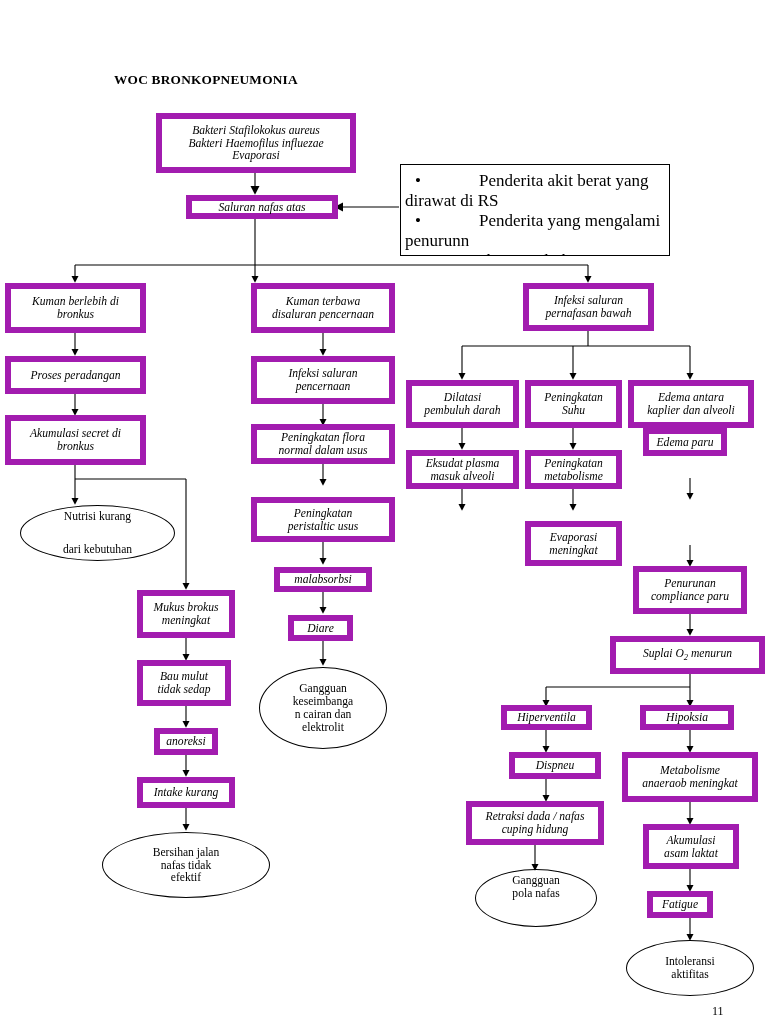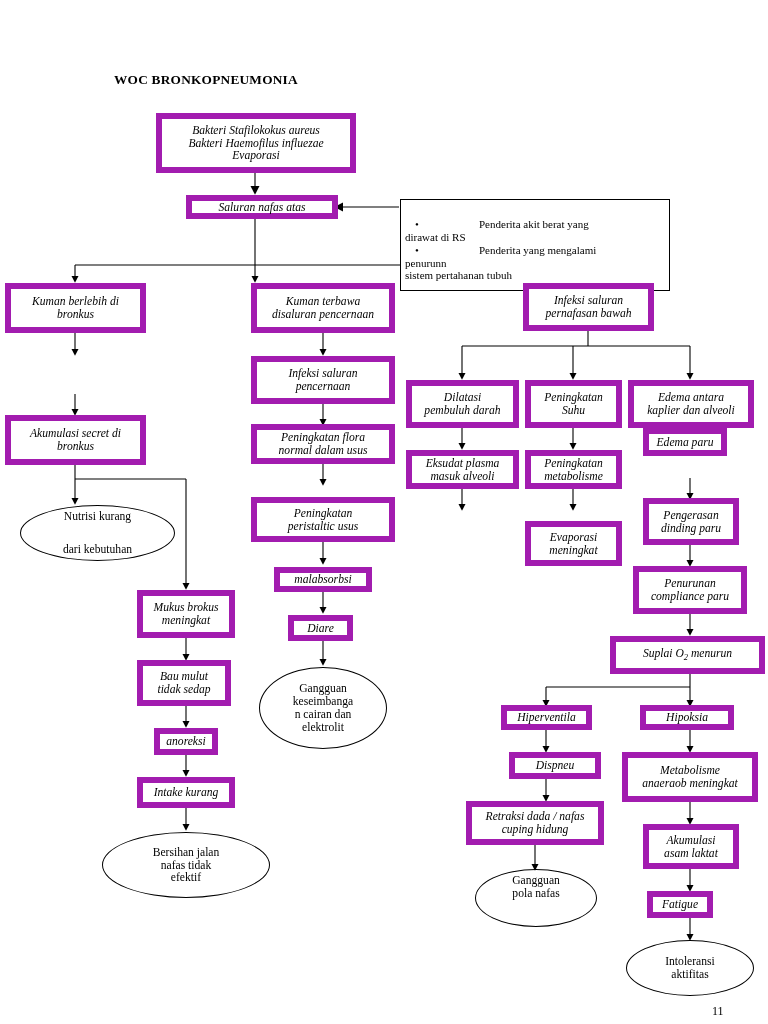--- a/index.html
+++ b/index.html
@@ -50,24 +50,23 @@
     position: absolute;
     font-weight: bold;
     font-size: 13.3px;
     letter-spacing: 0.25px;
   }
   .bullets {
     position: absolute;
     border: 1px solid #000000;
     background: #ffffff;
     overflow: hidden;
-    font-size: 11px;
+    font-size: 17px;
     line-height: 1.17;
-    padding: 18px 4px 0 4px;
-    margin-top: 35px;
+    padding: 6px 4px 0 4px;
   }
   .bullets .brow {
     display: block;
     white-space: nowrap;
   }
   .bullets .bdot {
     display: inline-block;
     width: 74px;
     padding-left: 10px;
   }
@@ -176,20 +175,21 @@
     </span>
     <span class="brow">penurunn</span>
     <span class="brow">sistem pertahanan tubuh</span>
   </div>
 
   <div class="node box" style="left:5px; top:283px; width:141px; height:50px; flex-direction:column;">
     <span>Kuman berlebih di</span>
     <span>bronkus</span>
   </div>
 
+  <div class="node box" style="left:5px; top:356px; width:141px; height:38px;">Proses peradangan</div>
 
   <div class="node box" style="left:5px; top:415px; width:141px; height:50px; flex-direction:column;">
     <span>Akumulasi secret di</span>
     <span>bronkus</span>
   </div>
 
   <div class="node ellipse" style="left:20px; top:505px; width:155px; height:56px; flex-direction:column;gap:20px;">
     <span>Nutrisi kurang</span>
     <span>dari kebutuhan</span>
   </div>
@@ -276,24 +276,20 @@
   </div>
 
   <div class="node box" style="left:643px; top:428px; width:84px; height:28px;">Edema paru</div>
 
 
   <div class="node box" style="left:525px; top:521px; width:97px; height:45px; flex-direction:column;">
     <span>Evaporasi</span>
     <span>meningkat</span>
   </div>
 
-  <div class="node box" style="left:643px; top:498px; width:96px; height:47px; flex-direction:column;">
-    <span>Pengerasan</span>
-    <span>dinding paru</span>
-  </div>
 
   <div class="node box" style="left:633px; top:566px; width:114px; height:48px; flex-direction:column;">
     <span>Penurunan</span>
     <span>compliance paru</span>
   </div>
 
   <div class="node box" style="left:610px; top:636px; width:155px; height:38px;">
     <span style="white-space:nowrap;"><span style="display:inline;">Suplai O</span><span class="sub" style="display:inline;">2</span><span style="display:inline;"> menurun</span></span>
   </div>
 

